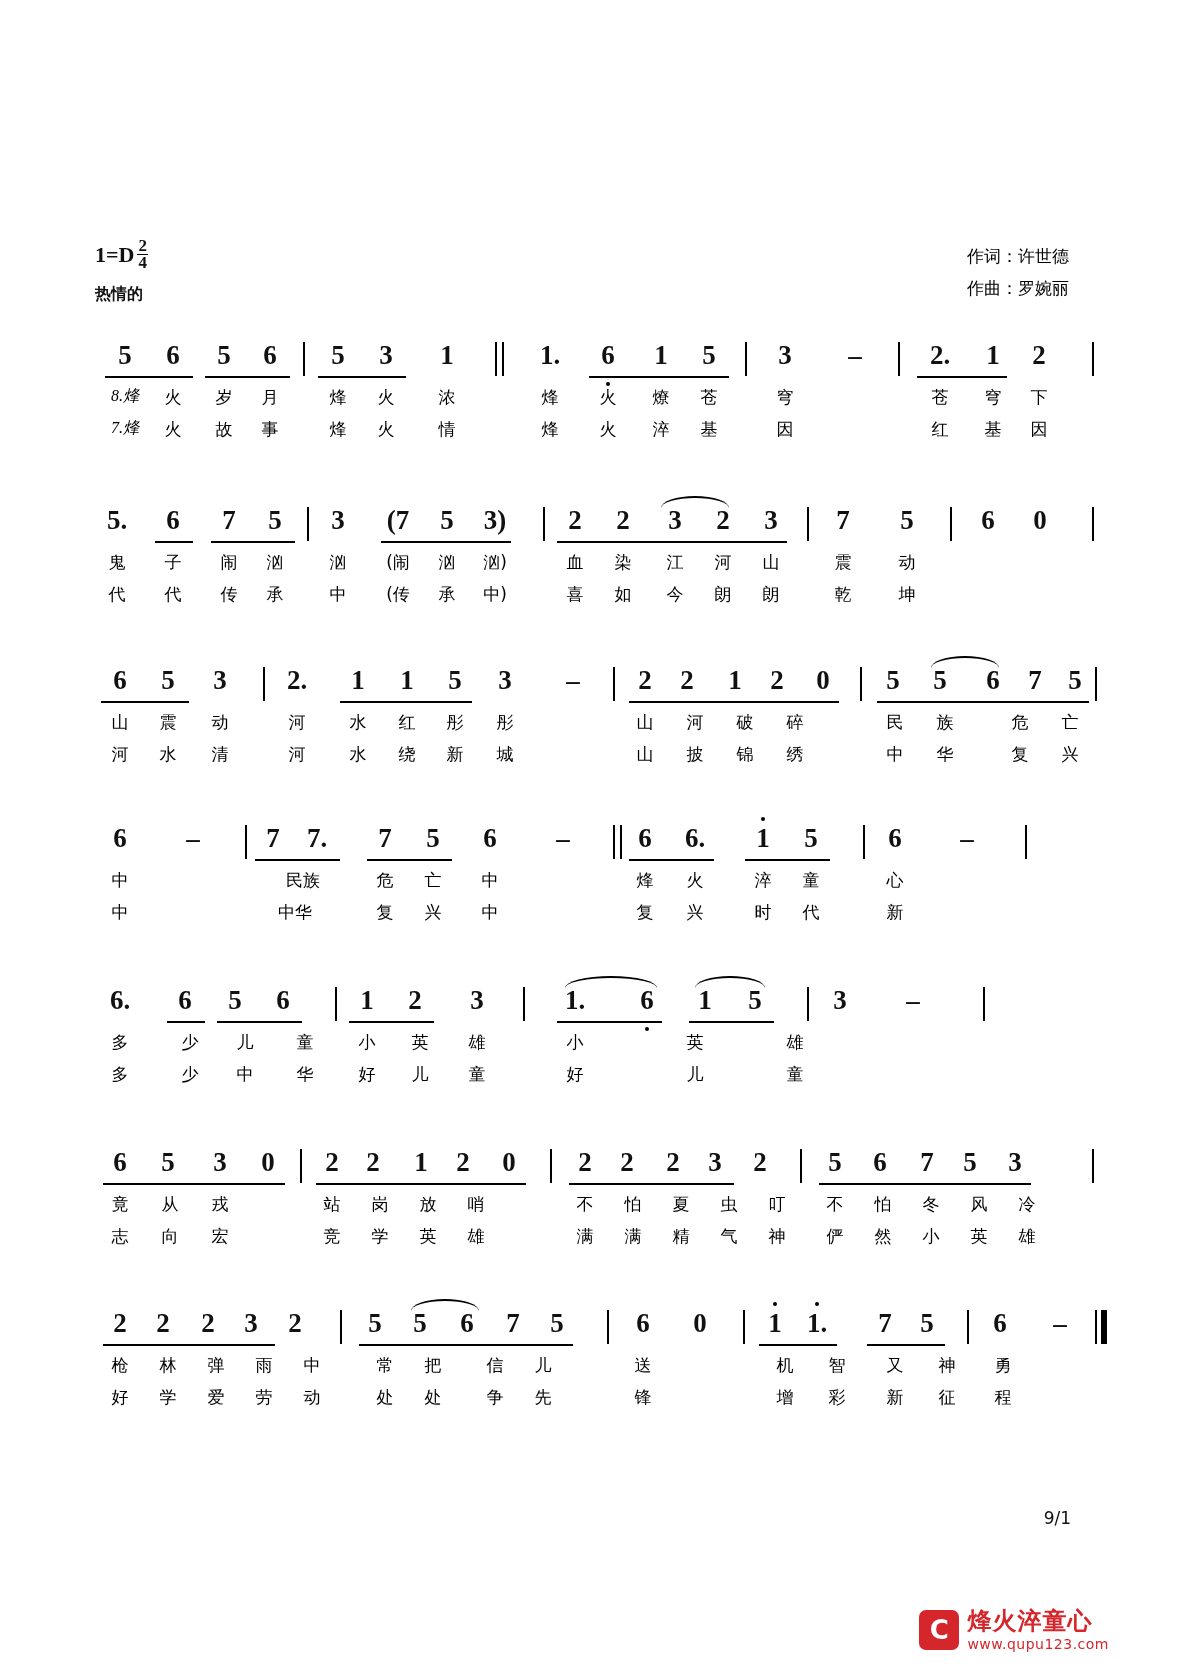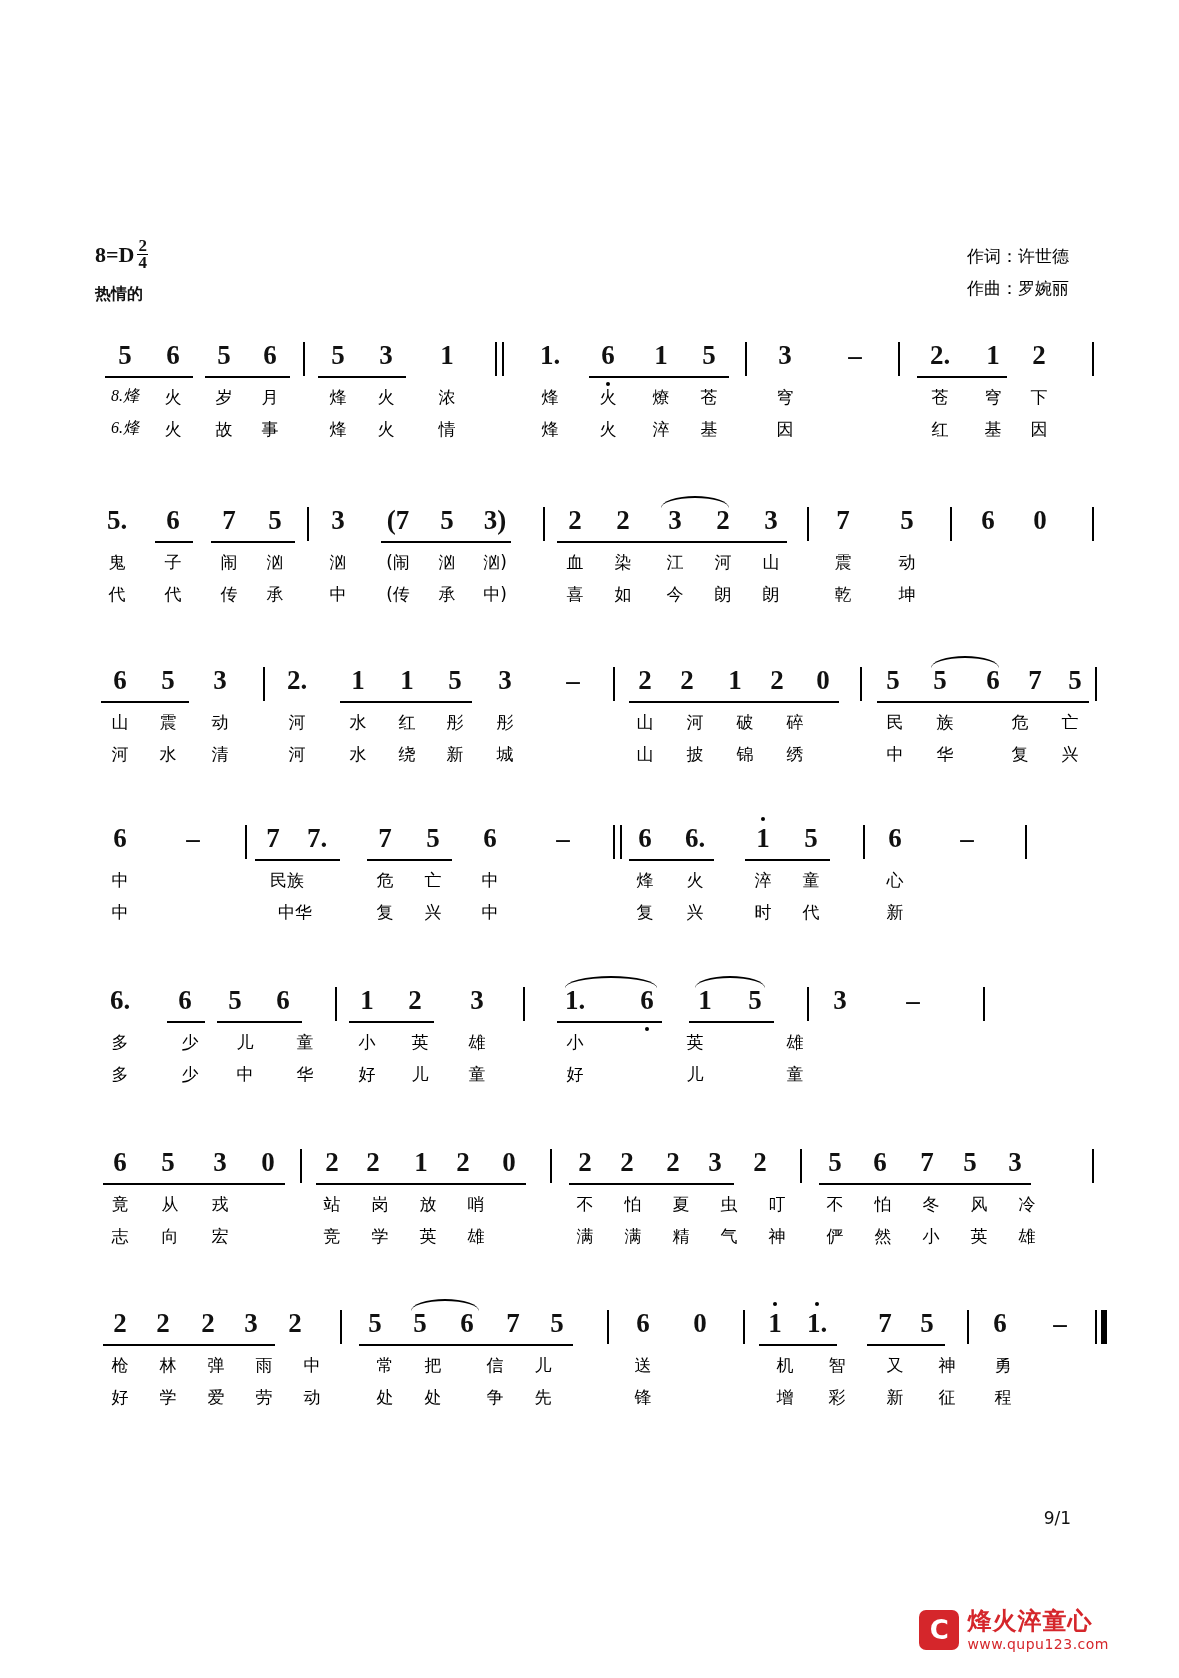--- a/index.html
+++ b/index.html
@@ -197,21 +197,21 @@
     font-size: 16px;
   }
 </style>
 </head>
 <body>
 
 <div class="page">
 
 
   <div class="key-sig">
-    <span>8=D</span>
+    <span>1=D</span>
     <span class="frac">
       <span class="num">2</span>
       <span class="den">4</span>
     </span>
   </div>
   <div class="tempo-mark">热情的</div>
 
   <div class="credits">
     <div>作词：许世德</div>
     <div>作曲：罗婉丽</div>
@@ -261,21 +261,21 @@
       <span class="cell" style="left:455px;">烽</span>
       <span class="cell" style="left:513px;">火</span>
       <span class="cell" style="left:566px;">燎</span>
       <span class="cell" style="left:614px;">苍</span>
       <span class="cell" style="left:690px;">穹</span>
       <span class="cell" style="left:845px;">苍</span>
       <span class="cell" style="left:898px;">穹</span>
       <span class="cell" style="left:944px;">下</span>
     </div>
     <div class="lyric-row">
-      <span class="cell verse-num" style="left:30px;">6.烽</span>
+      <span class="cell verse-num" style="left:30px;">7.烽</span>
       <span class="cell" style="left:78px;">火</span>
       <span class="cell" style="left:129px;">故</span>
       <span class="cell" style="left:175px;">事</span>
       <span class="cell" style="left:243px;">烽</span>
       <span class="cell" style="left:291px;">火</span>
       <span class="cell" style="left:352px;">情</span>
       <span class="cell" style="left:455px;">烽</span>
       <span class="cell" style="left:513px;">火</span>
       <span class="cell" style="left:566px;">淬</span>
       <span class="cell" style="left:614px;">基</span>
@@ -445,21 +445,21 @@
       <div class="dotabove" style="left:668px;top:-6px;"></div>
       <span class="note" style="left:716px;">5</span>
       <div class="beam" style="left:650px;top:36px;width:85px;"></div>
       <div class="barline" style="left:768px;"></div>
       <span class="note" style="left:800px;">6</span>
       <span class="note" style="left:872px;">–</span>
       <div class="barline" style="left:930px;"></div>
     </div>
     <div class="lyric-row">
       <span class="cell" style="left:25px;">中</span>
-      <span class="cell" style="left:192px;">民族</span>
+      <span class="cell" style="left:208px;">民族</span>
       <span class="cell" style="left:290px;">危</span>
       <span class="cell" style="left:338px;">亡</span>
       <span class="cell" style="left:395px;">中</span>
       <span class="cell" style="left:550px;">烽</span>
       <span class="cell" style="left:600px;">火</span>
       <span class="cell" style="left:668px;">淬</span>
       <span class="cell" style="left:716px;">童</span>
       <span class="cell" style="left:800px;">心</span>
     </div>
     <div class="lyric-row">

